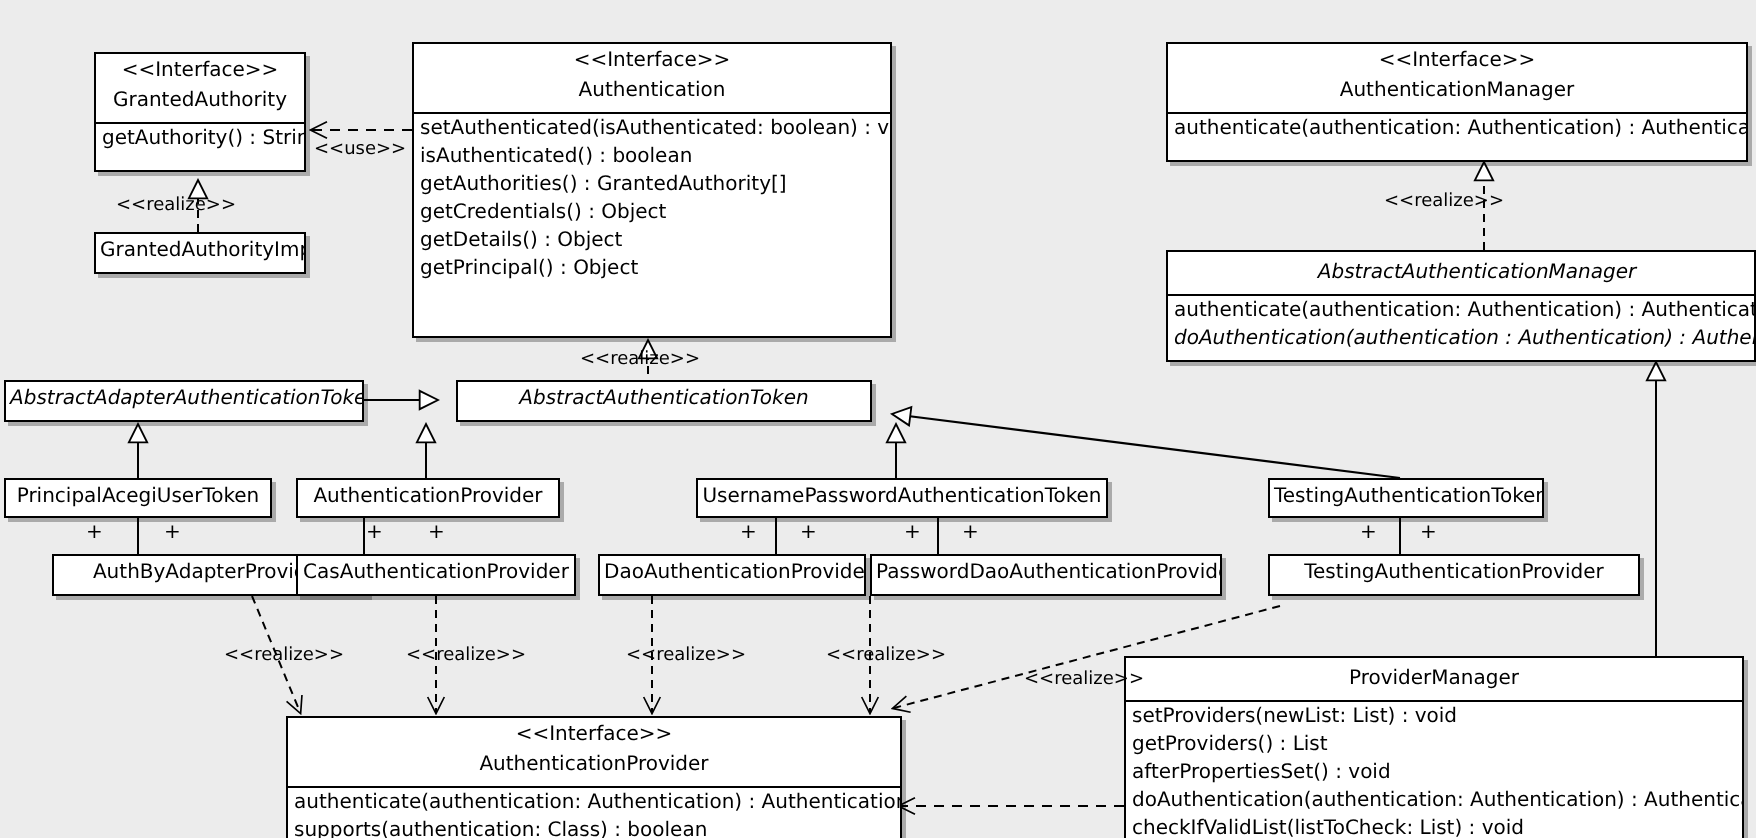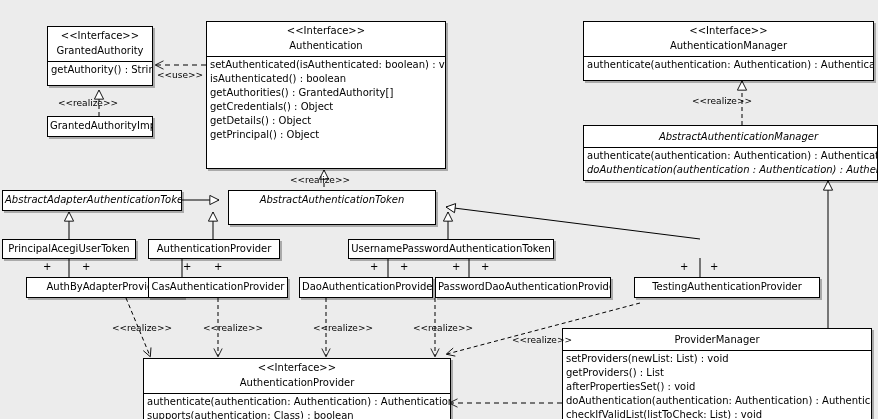--- a/index.html
+++ b/index.html
@@ -175,36 +175,39 @@
     <div class="ops">
       <div class="op">authenticate(authentication: Authentication) : Authentication</div>
       <div class="op abs">doAuthentication(authentication : Authentication) : Authentication</div>
     </div>
   </div>
 
   <div class="simple abs" style="left:2px;top:172px;width:180px;height:21px;">
     <span>AbstractAdapterAuthenticationToken</span>
   </div>
 
-  <div class="simple abs" style="left:228px;top:172px;width:208px;height:35px;">
+  <div class="simple abs" style="left:228px;top:172px;width:208px;height:21px;">
     <span>AbstractAuthenticationToken</span>
   </div>
 
   <div class="simple" style="left:2px;top:221px;width:134px;height:20px;">
     <span>PrincipalAcegiUserToken</span>
   </div>
 
   <div class="simple" style="left:148px;top:221px;width:132px;height:20px;">
     <span>AuthenticationProvider</span>
   </div>
 
   <div class="simple" style="left:348px;top:221px;width:206px;height:20px;">
     <span>UsernamePasswordAuthenticationToken</span>
   </div>
 
+  <div class="simple" style="left:634px;top:221px;width:138px;height:20px;">
+    <span>TestingAuthenticationToken</span>
+  </div>
 
   <div class="plus" style="left:43px;top:244px;"><span>+</span></div>
   <div class="plus" style="left:82px;top:244px;"><span>+</span></div>
   <div class="plus" style="left:183px;top:244px;"><span>+</span></div>
   <div class="plus" style="left:214px;top:244px;"><span>+</span></div>
   <div class="plus" style="left:370px;top:244px;"><span>+</span></div>
   <div class="plus" style="left:400px;top:244px;"><span>+</span></div>
   <div class="plus" style="left:452px;top:244px;"><span>+</span></div>
   <div class="plus" style="left:481px;top:244px;"><span>+</span></div>
   <div class="plus" style="left:680px;top:244px;"><span>+</span></div>

